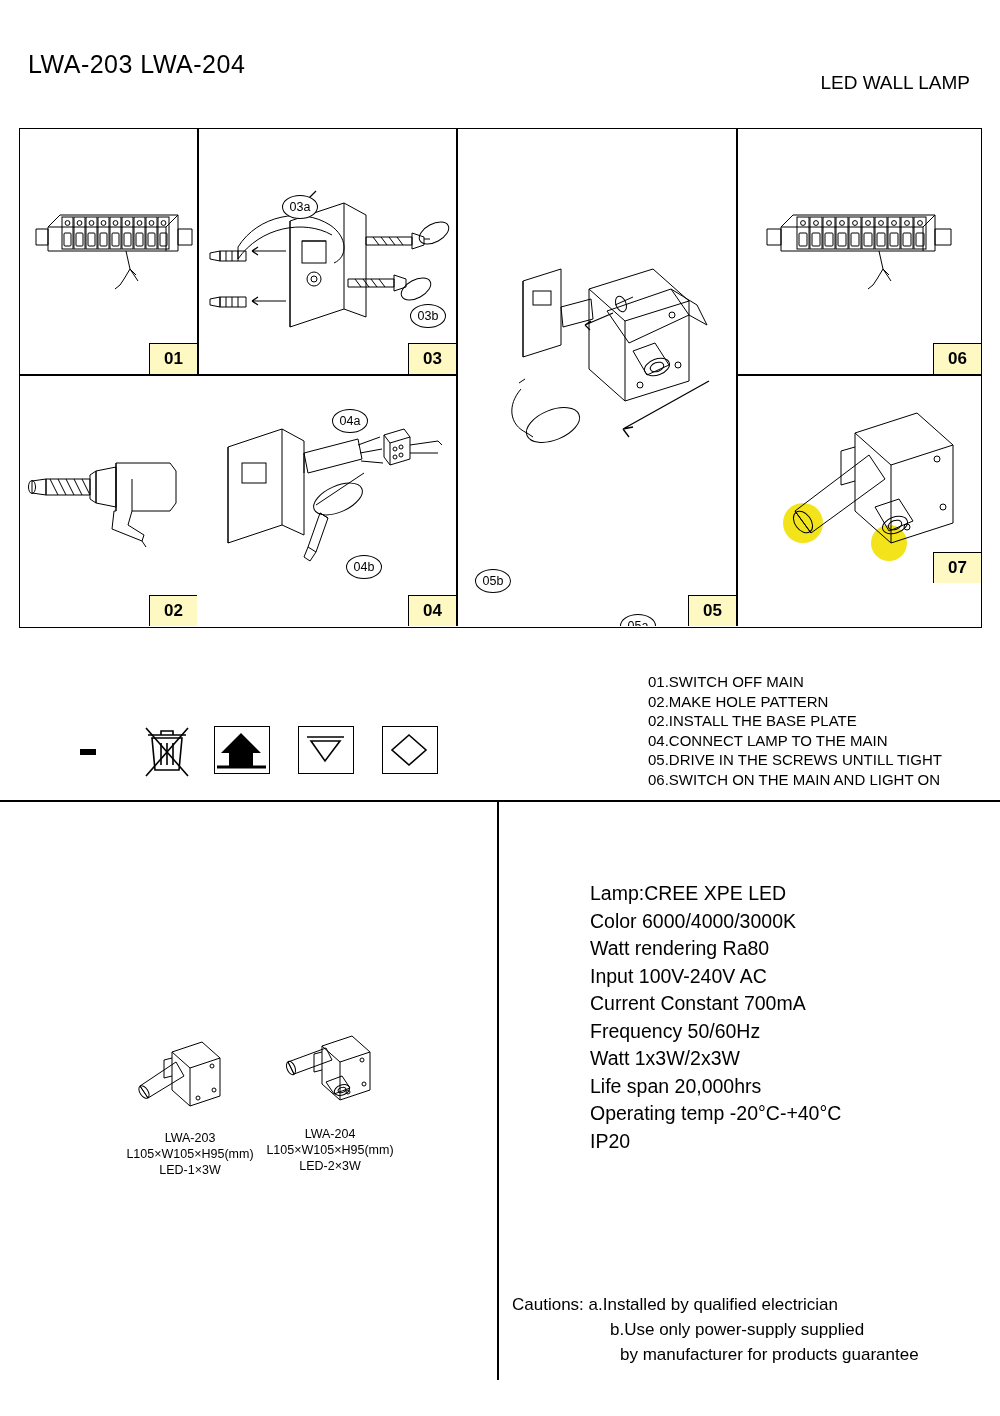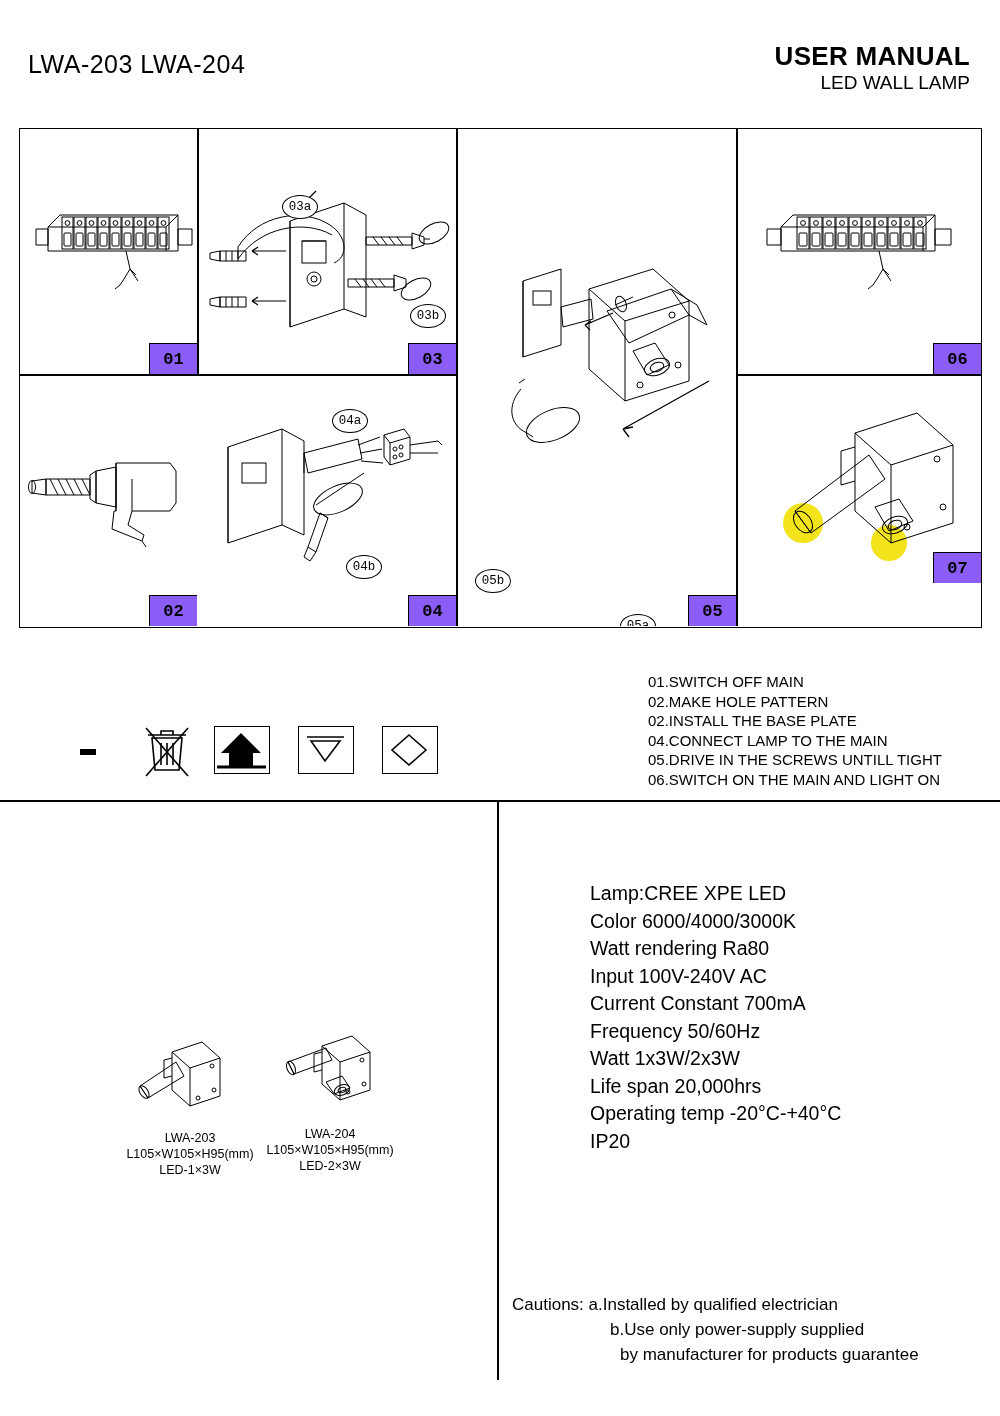--- a/index.html
+++ b/index.html
@@ -49,35 +49,34 @@
     left: 19px; top: 128px;
     width: 963px;
     height: 500px;
     border: 1.5px solid #000;
     box-sizing: border-box;
   }
   .cell {
     position: absolute;
     box-sizing: border-box;
     overflow: hidden;
-    font-family: Liberation Mono, monospace;
   }
   .cell .num {
     position: absolute;
     right: 0; bottom: 0;
     width: 48px;
     height: 31px;
     border-left: 1.5px solid #000;
     border-top: 1.5px solid #000;
     font-size: 17px;
     font-weight: bold;
     display: flex;
     align-items: center;
     justify-content: center;
-    background: #8b5cf6;
+    background: #fef9c3;
     box-sizing: border-box;
   }
   .vline, .hline {
     position: absolute;
     background: #000;
   }
 
   .callout {
     position: absolute;
     border: 1.2px solid #000;
@@ -167,21 +166,20 @@
   .cautions .l2 { padding-left: 98px; }
   .cautions .l3 { padding-left: 108px; }
 
   svg { display: block; }
 </style>
 </head>
 <body>
 
 <div class="header">
   <div class="model-title">LWA-203 LWA-204</div>
-  <div class="manual-title">USER MANUAL</div>
   <div class="manual-sub">LED WALL LAMP</div>
 </div>
 
 <div class="grid">
 
   <div class="vline" style="left:177px; top:0; width:1.5px; height:245px;"></div>
   <div class="vline" style="left:436px; top:0; width:1.5px; height:497px;"></div>
   <div class="vline" style="left:716px; top:0; width:1.5px; height:497px;"></div>
   <div class="hline" style="left:0; top:245px; width:436px; height:1.5px;"></div>
   <div class="hline" style="left:716px; top:245px; width:245px; height:1.5px;"></div>

